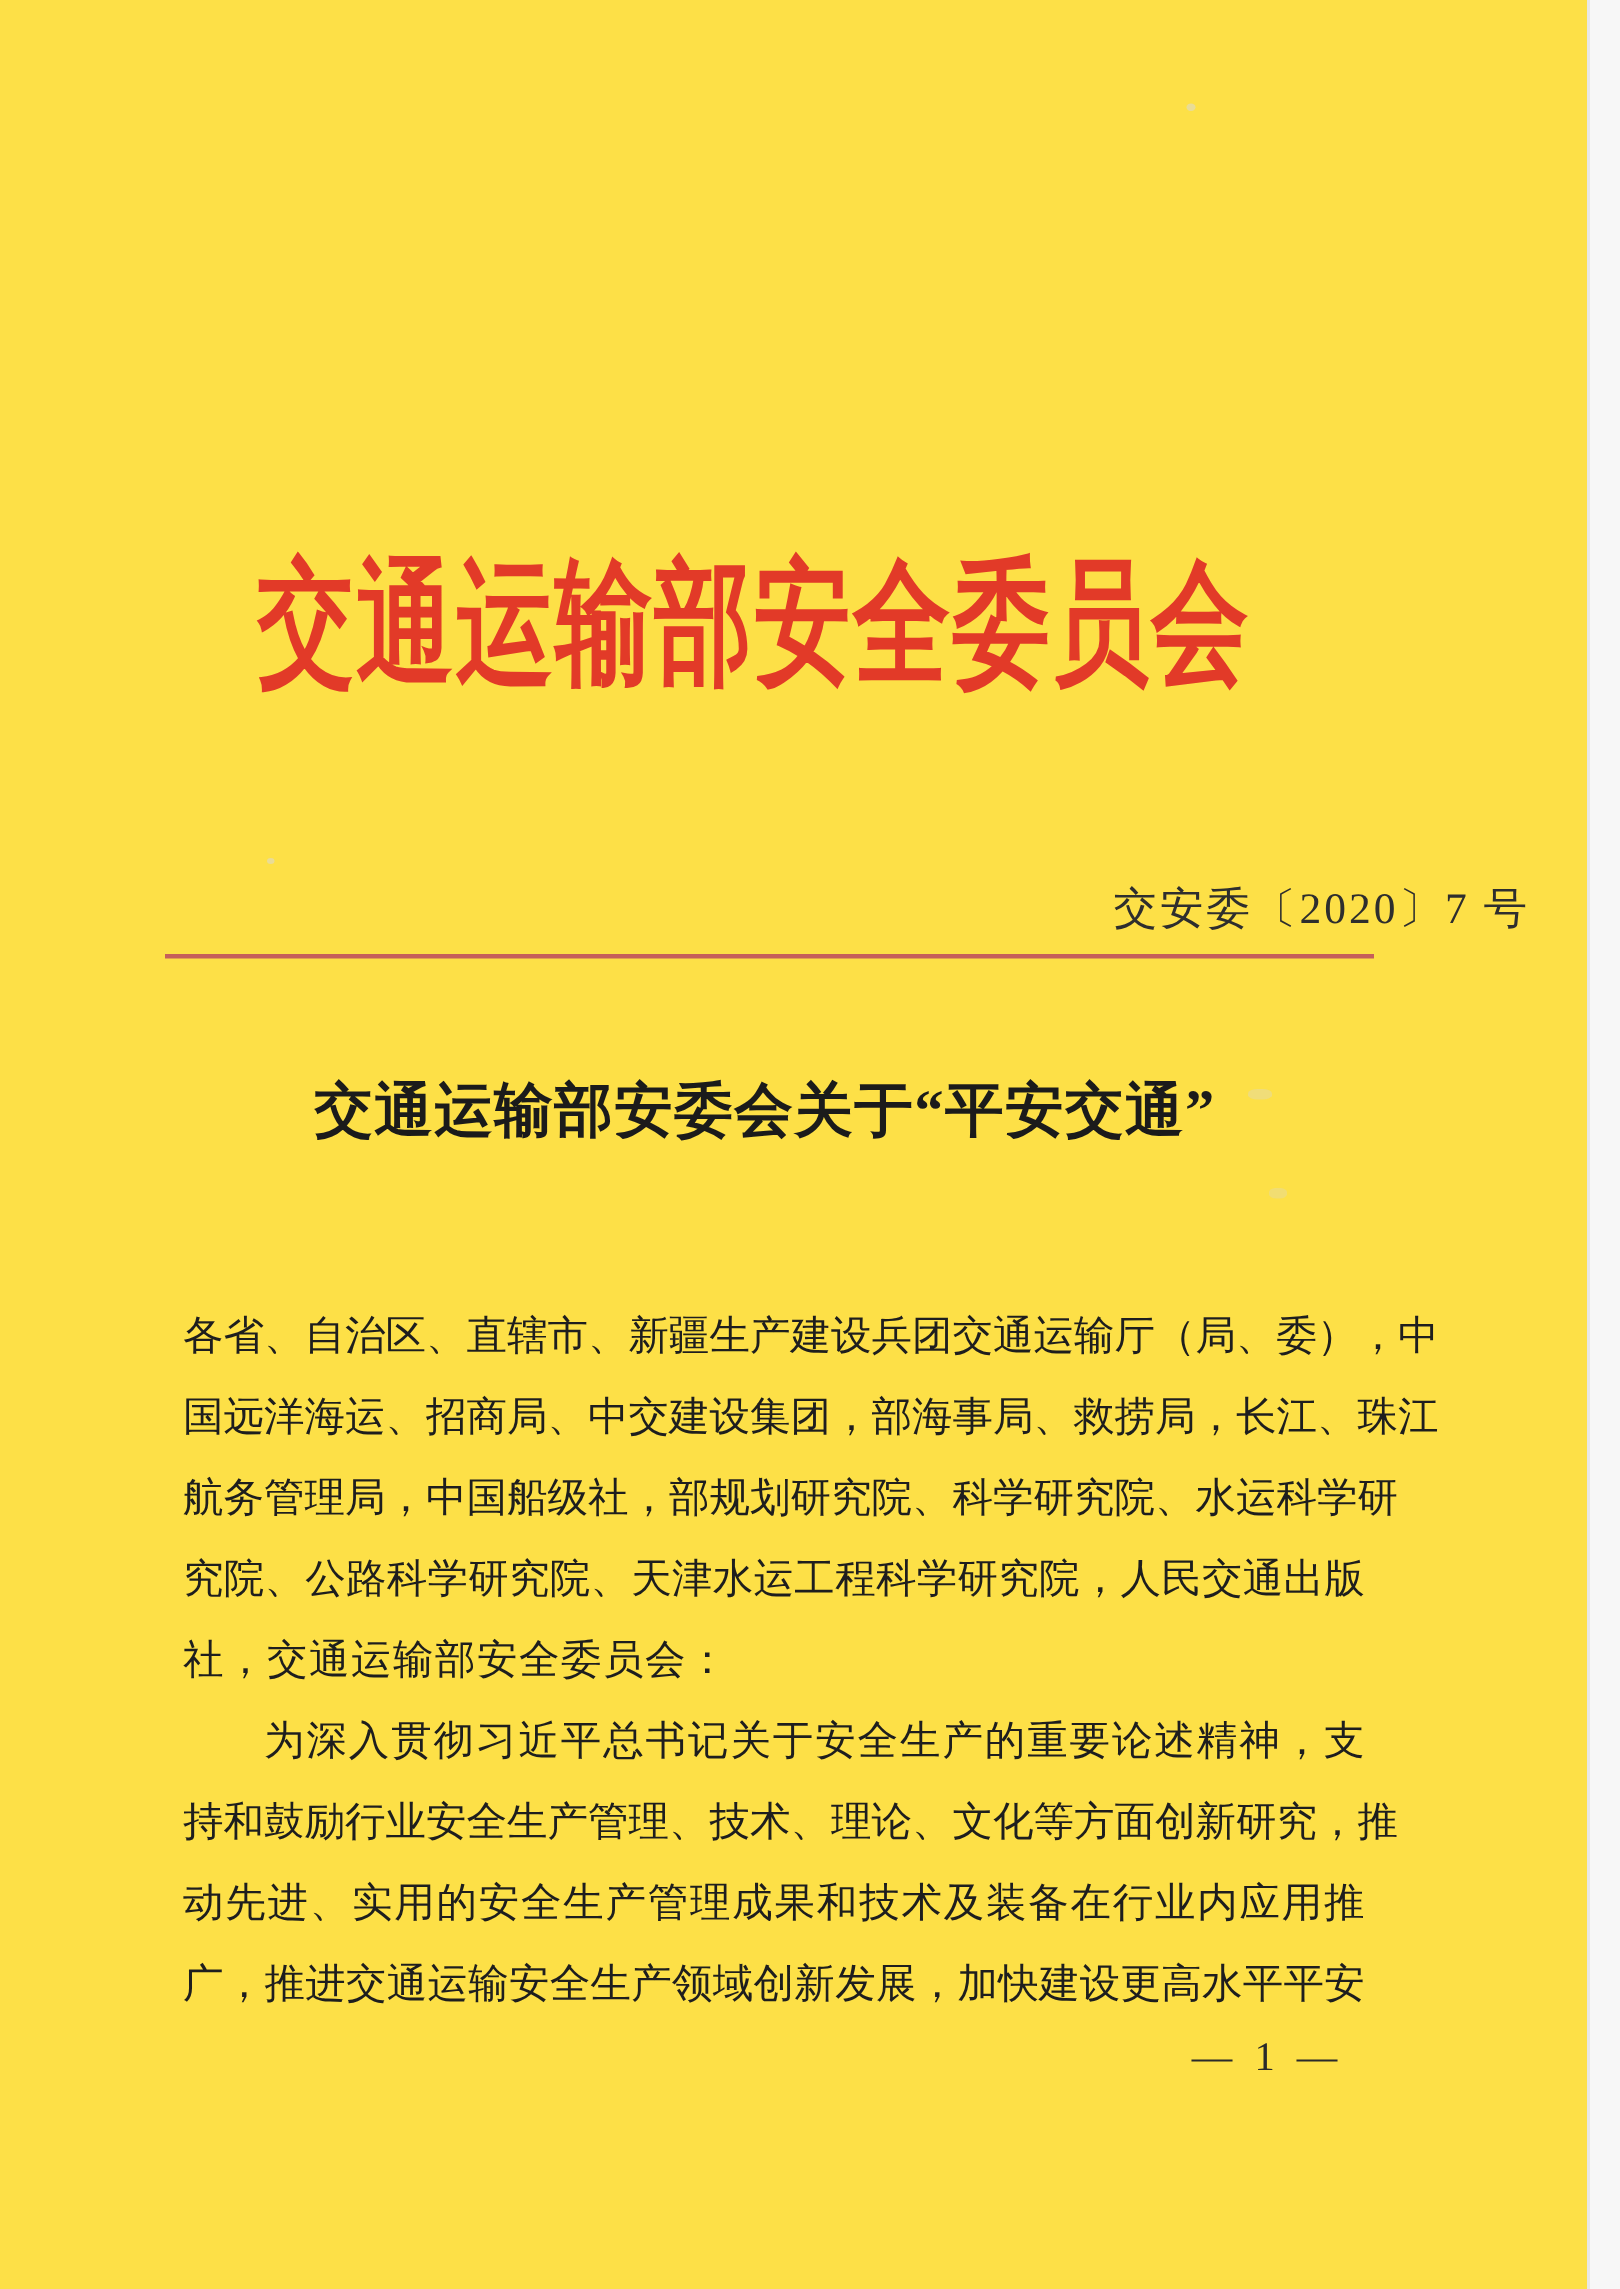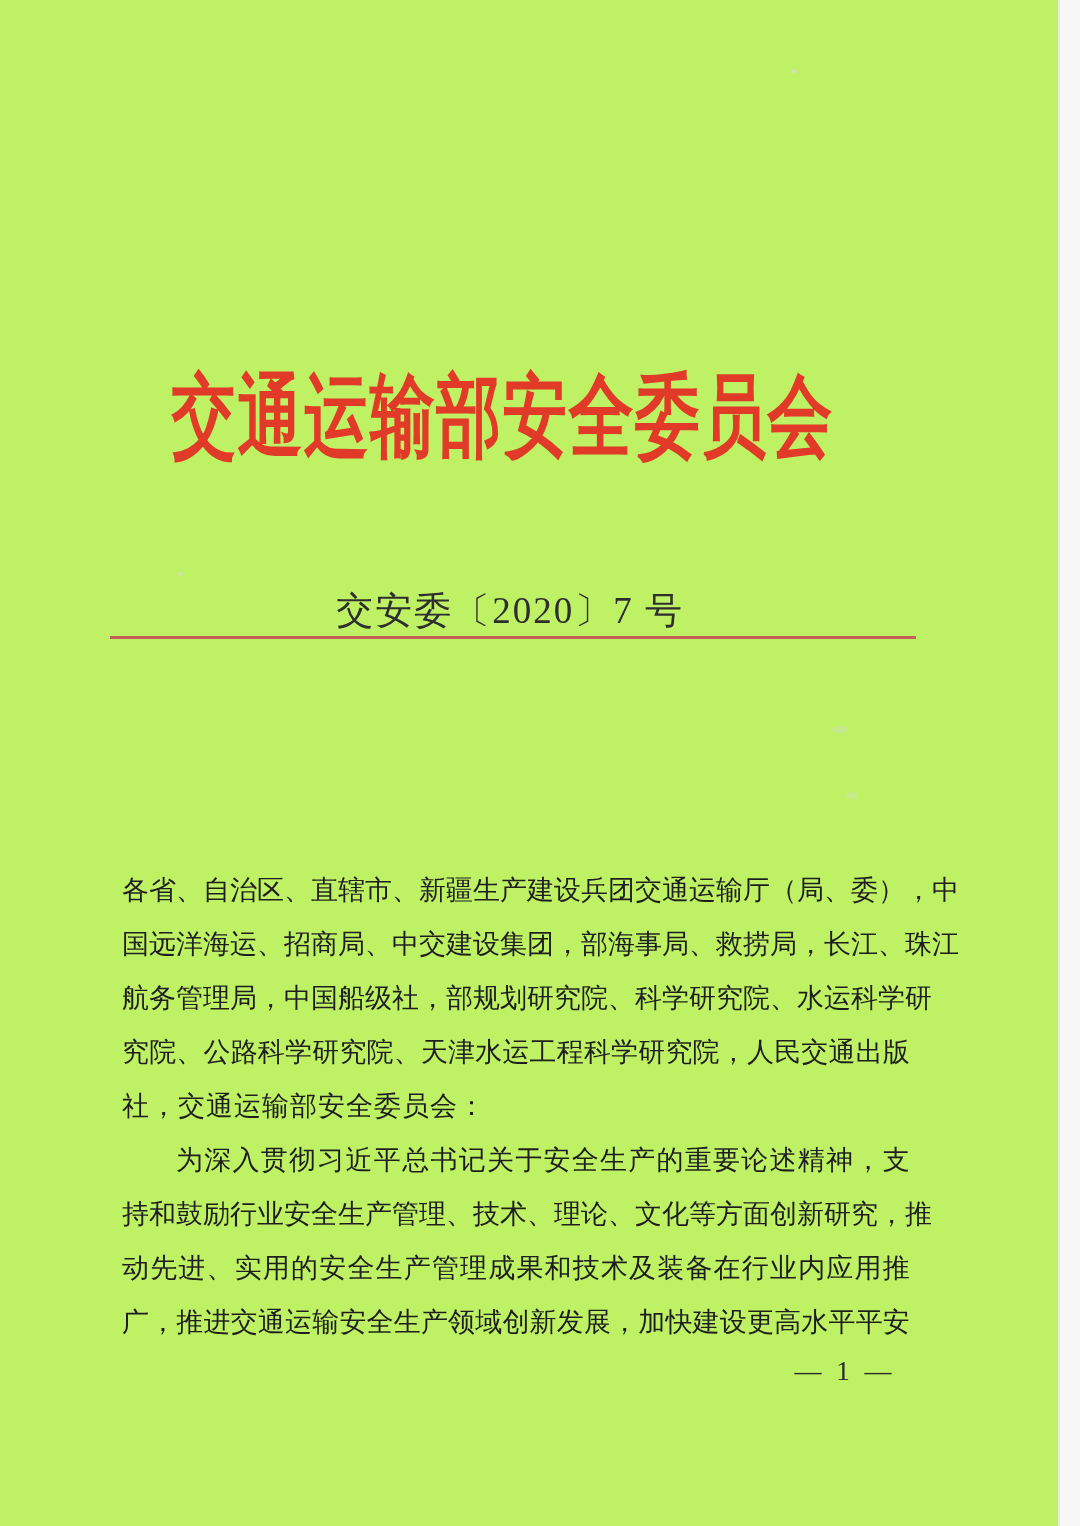--- a/index.html
+++ b/index.html
@@ -4,21 +4,21 @@
 <style>
   html, body {
     margin: 0;
     padding: 0;
     background: #ffffff;
   }
   .page {
     position: relative;
     width: 1080px;
     height: 1526px;
-    background: #bef264;
+    background: #fde047;
     overflow: hidden;
     font-family: "Liberation Serif", "DejaVu Serif", serif;
   }
 
   
   .issuer-title {
     position: absolute;
     top: 370px;
     left: 0;
     width: 1005px;
@@ -32,22 +32,22 @@
     white-space: nowrap;
     letter-spacing: 2px;
   }
 
   
   .doc-number {
     position: absolute;
     top: 586px;
     left: 0;
     width: 1020px;
-    text-align: center;
-    font-size: 37px;
+    text-align: right;
+    font-size: 29px;
     letter-spacing: 2px;
     color: #2e2e2e;
   }
 
   
   .red-rule {
     position: absolute;
     top: 636px;
     left: 110px;
     width: 806px;
@@ -139,20 +139,21 @@
 
 <div class="page">
 
   <div class="issuer-title">交通运输部安全委员会</div>
 
   <div class="doc-number">交安委〔2020〕7 号</div>
 
   <div class="red-rule"></div>
 
   <div class="heading">
+    <div>交通运输部安委会关于“平安交通”</div>
   </div>
 
   <div class="body-block" id="body-lines">
       <div class="body-line just">
         <span>各</span>
         <span>省</span>
         <span>、</span>
         <span>自</span>
         <span>治</span>
         <span>区</span>

